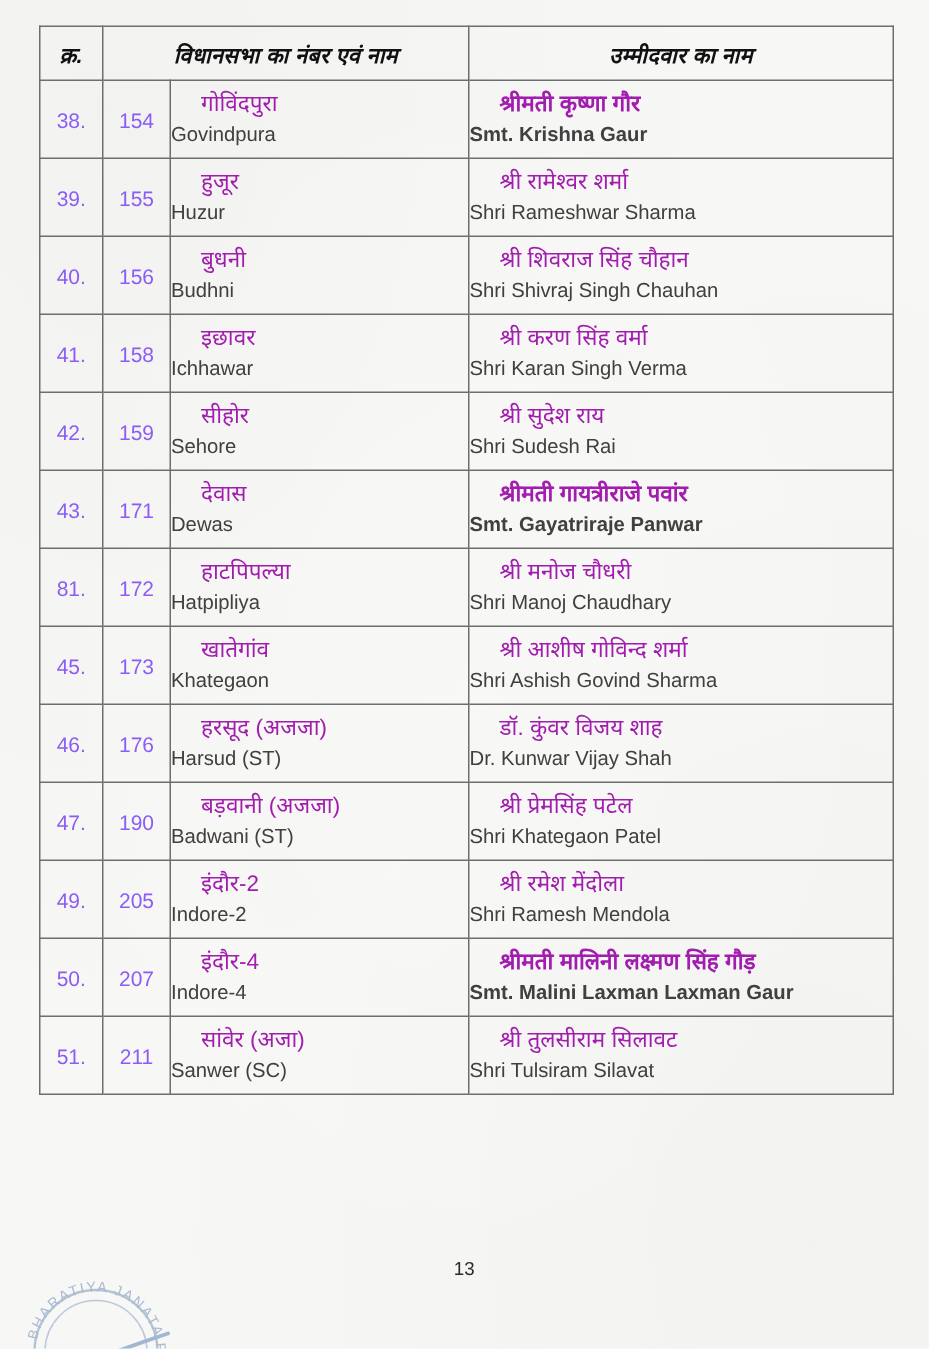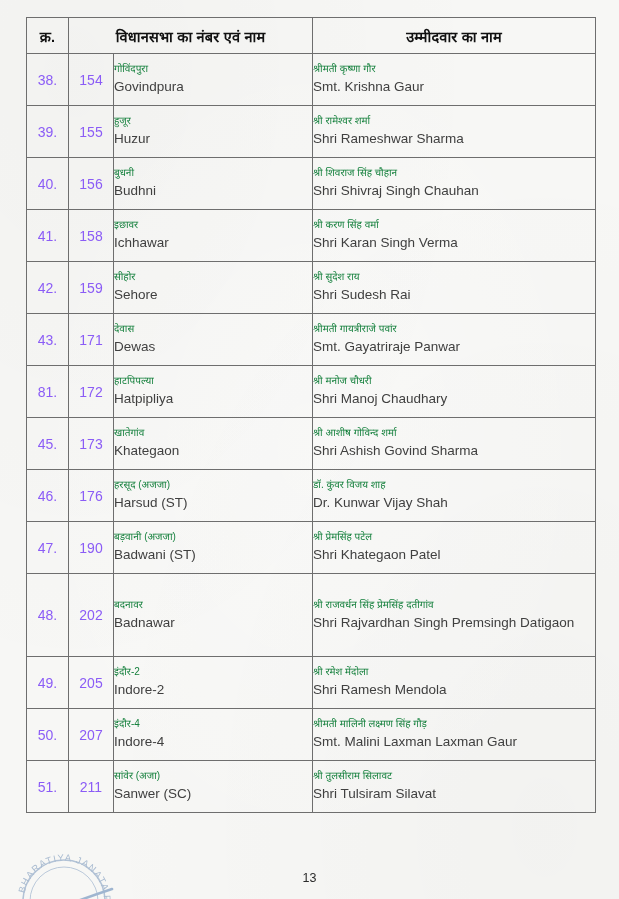--- a/index.html
+++ b/index.html
@@ -54,69 +54,71 @@
 
   
   thead th {
     height: 35px;
     text-align: center;
     font-size: 14.5px;
     font-weight: bold;
     letter-spacing: 0.2px;
     color: #111;
     padding: 2px 4px;
+    font-style: italic;
   }
   .col-sr    { width: 42px; }
   .col-num   { width: 45px; }
   .col-const { width: 199px; }
   .col-cand  { width: 283px; }
 
   
   .cell-sr, .cell-num {
     text-align: center;
     font-size: 14px;
     color: #8b5cf6;
   }
   .cell-const, .cell-cand {
     padding: 5px 4px 6px 9px;
     text-align: left;
   }
   .line-hi {
-    font-size: 10px;
+    font-size: 15px;
     line-height: 1.28;
-    color: #15803d;
+    color: #a21caf;
     white-space: nowrap;
+    margin-left: 20px;
   }
   .line-en {
     font-size: 13.5px;
     line-height: 1.3;
     color: #404040;
     padding-top: 2px;
   }
   .cell-cand .line-en {
     white-space: normal;
   }
   tr.emphasis .line-hi,
   tr.emphasis .line-en {
-    font-weight: normal;
+    font-weight: bold;
   }
   tr.emphasis .cell-const .line-hi,
   tr.emphasis .cell-const .line-en {
     font-weight: normal;
   }
 
   tr.row-standard td { height: 51px; }
   tr.row-tall td     { height: 82px; }
 
   
   .page-number {
     position: absolute;
     left: 0;
     right: 0;
-    top: 871px;
+    top: 839px;
     text-align: center;
     font-size: 12.5px;
     color: #2b2b2b;
   }
 
   
   .office-stamp {
     position: absolute;
     left: 8px;
     top: 845px;
@@ -261,32 +263,20 @@
           <td class="cell-num">190</td>
           <td class="cell-const">
             <div class="line-hi">बड़वानी (अजजा)</div>
             <div class="line-en">Badwani (ST)</div>
           </td>
           <td class="cell-cand">
             <div class="line-hi">श्री प्रेमसिंह पटेल</div>
             <div class="line-en">Shri Khategaon Patel</div>
           </td>
         </tr>
-        <tr class="row-tall">
-          <td class="cell-sr">48.</td>
-          <td class="cell-num">202</td>
-          <td class="cell-const">
-            <div class="line-hi">बदनावर</div>
-            <div class="line-en">Badnawar</div>
-          </td>
-          <td class="cell-cand">
-            <div class="line-hi">श्री राजवर्धन सिंह प्रेमसिंह दतीगांव</div>
-            <div class="line-en">Shri Rajvardhan Singh Premsingh Datigaon</div>
-          </td>
-        </tr>
         <tr class="row-standard">
           <td class="cell-sr">49.</td>
           <td class="cell-num">205</td>
           <td class="cell-const">
             <div class="line-hi">इंदौर-2</div>
             <div class="line-en">Indore-2</div>
           </td>
           <td class="cell-cand">
             <div class="line-hi">श्री रमेश मेंदोला</div>
             <div class="line-en">Shri Ramesh Mendola</div>

